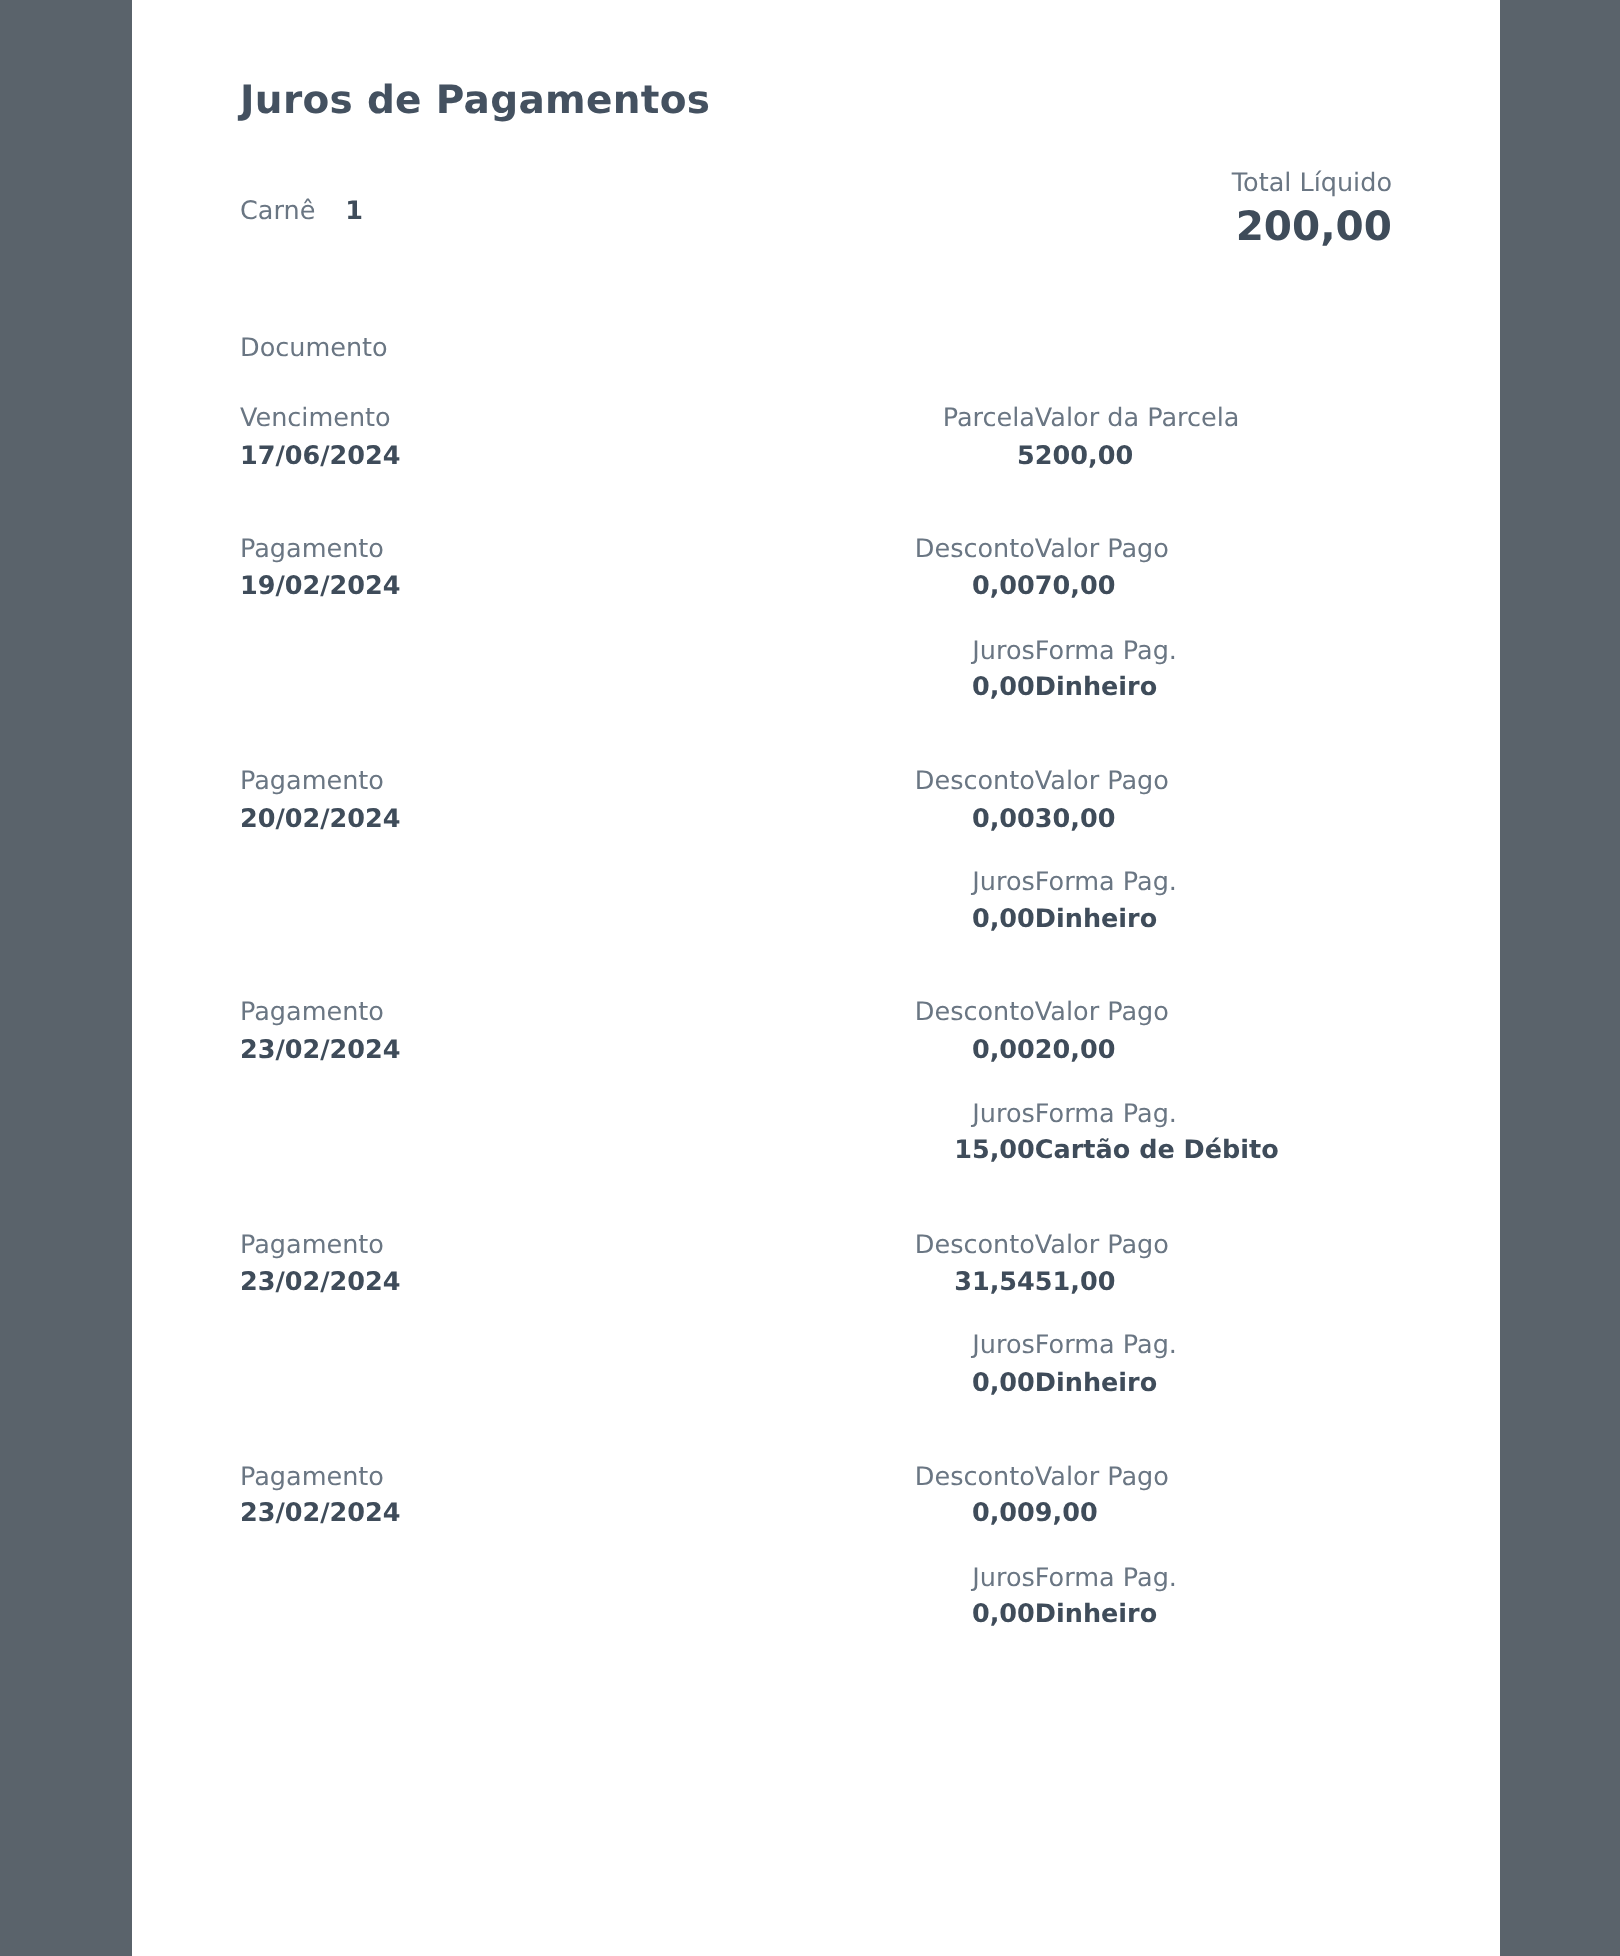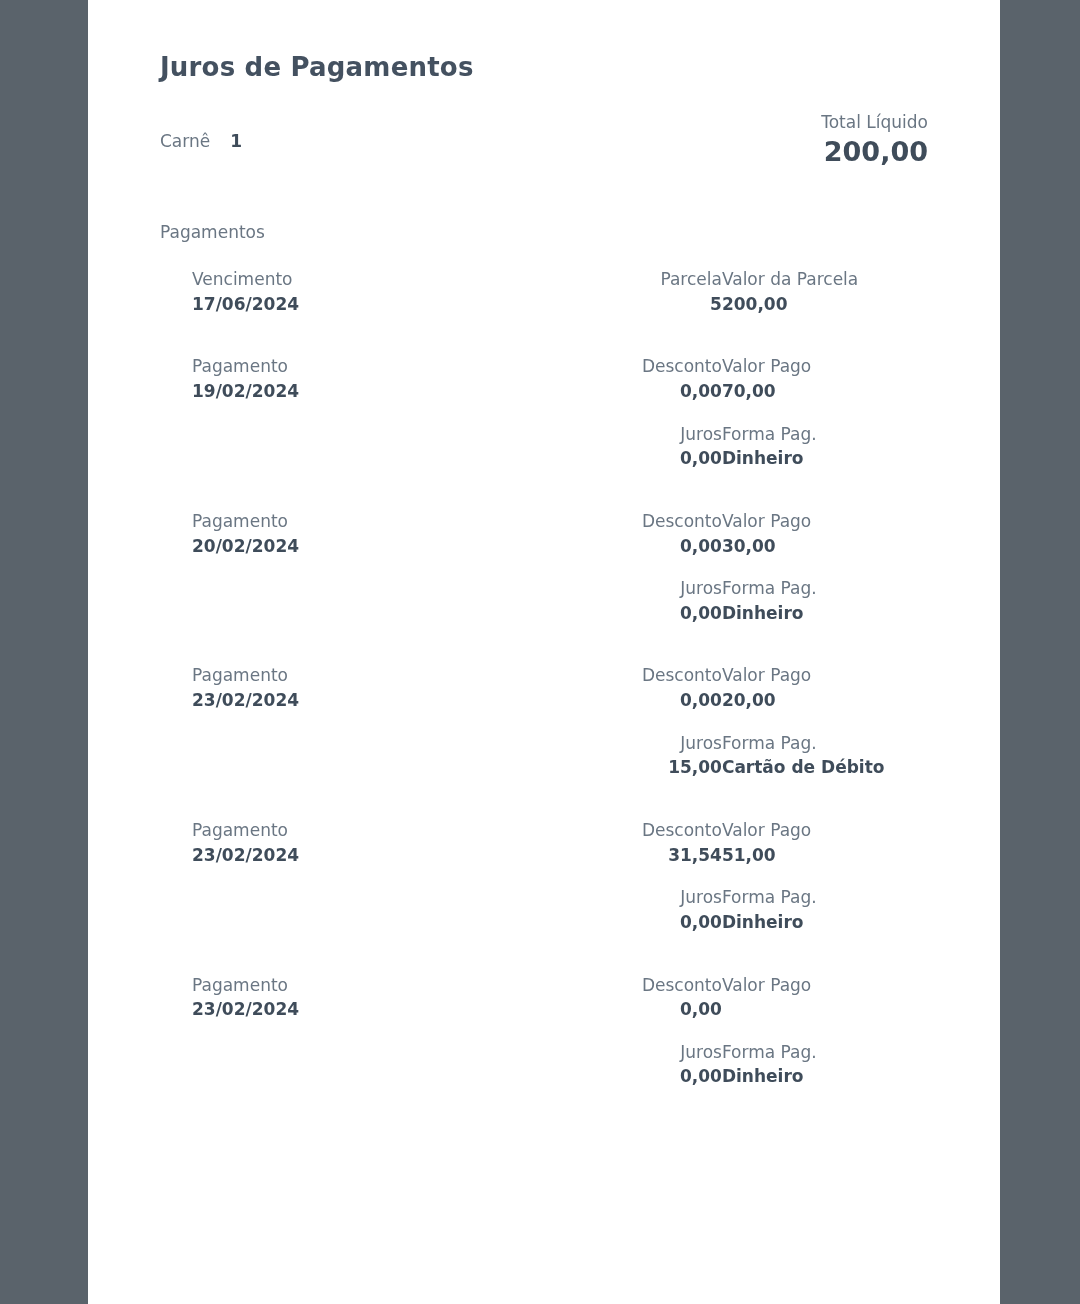--- a/index.html
+++ b/index.html
@@ -27,21 +27,20 @@
     font-size: 26px;
     font-weight: bold;
     color: #445160;
     letter-spacing: 0.2px;
     margin: 0 0 28px 0;
   }
 
   .row {
     display: flex;
     width: 100%;
-    margin-left: 32px;
   }
   .col-left  { width: 38%; box-sizing: border-box; }
   .col-mid   { width: 31%; box-sizing: border-box; text-align: right; }
   .col-right { width: 31%; box-sizing: border-box; text-align: left; }
 
   .lbl {
     font-size: 17px;
     color: #6a7683;
     font-weight: normal;
     line-height: 1.45;
@@ -92,21 +91,21 @@
       <span class="lbl">Carnê</span>
       <span class="val">1</span>
     </div>
     <div class="carne-right">
       <div class="lbl">Total Líquido</div>
       <div class="big-val">200,00</div>
     </div>
   </div>
 
   <div class="block-doc">
-    <div class="lbl">Pagamentos</div>
+    <div class="lbl">Documento</div>
   </div>
 
   <div class="gap-section">
     <div class="row">
       <div class="col-left"><span class="lbl">Vencimento</span></div>
       <div class="col-mid"><span class="lbl">Parcela</span></div>
       <div class="col-right"><span class="lbl">Valor da Parcela</span></div>
     </div>
     <div class="row">
       <div class="col-left"><span class="val">17/06/2024</span></div>
@@ -209,20 +208,21 @@
 
   <div class="gap-payment">
     <div class="row">
       <div class="col-left"><span class="lbl">Pagamento</span></div>
       <div class="col-mid"><span class="lbl">Desconto</span></div>
       <div class="col-right"><span class="lbl">Valor Pago</span></div>
     </div>
     <div class="row">
       <div class="col-left"><span class="val">23/02/2024</span></div>
       <div class="col-mid"><span class="val">0,00</span></div>
+      <div class="col-right"><span class="val">9,00</span></div>
     </div>
     <div class="row gap-sub">
       <div class="col-left"></div>
       <div class="col-mid"><span class="lbl">Juros</span></div>
       <div class="col-right"><span class="lbl">Forma Pag.</span></div>
     </div>
     <div class="row">
       <div class="col-left"></div>
       <div class="col-mid"><span class="val">0,00</span></div>
       <div class="col-right"><span class="val">Dinheiro</span></div>

